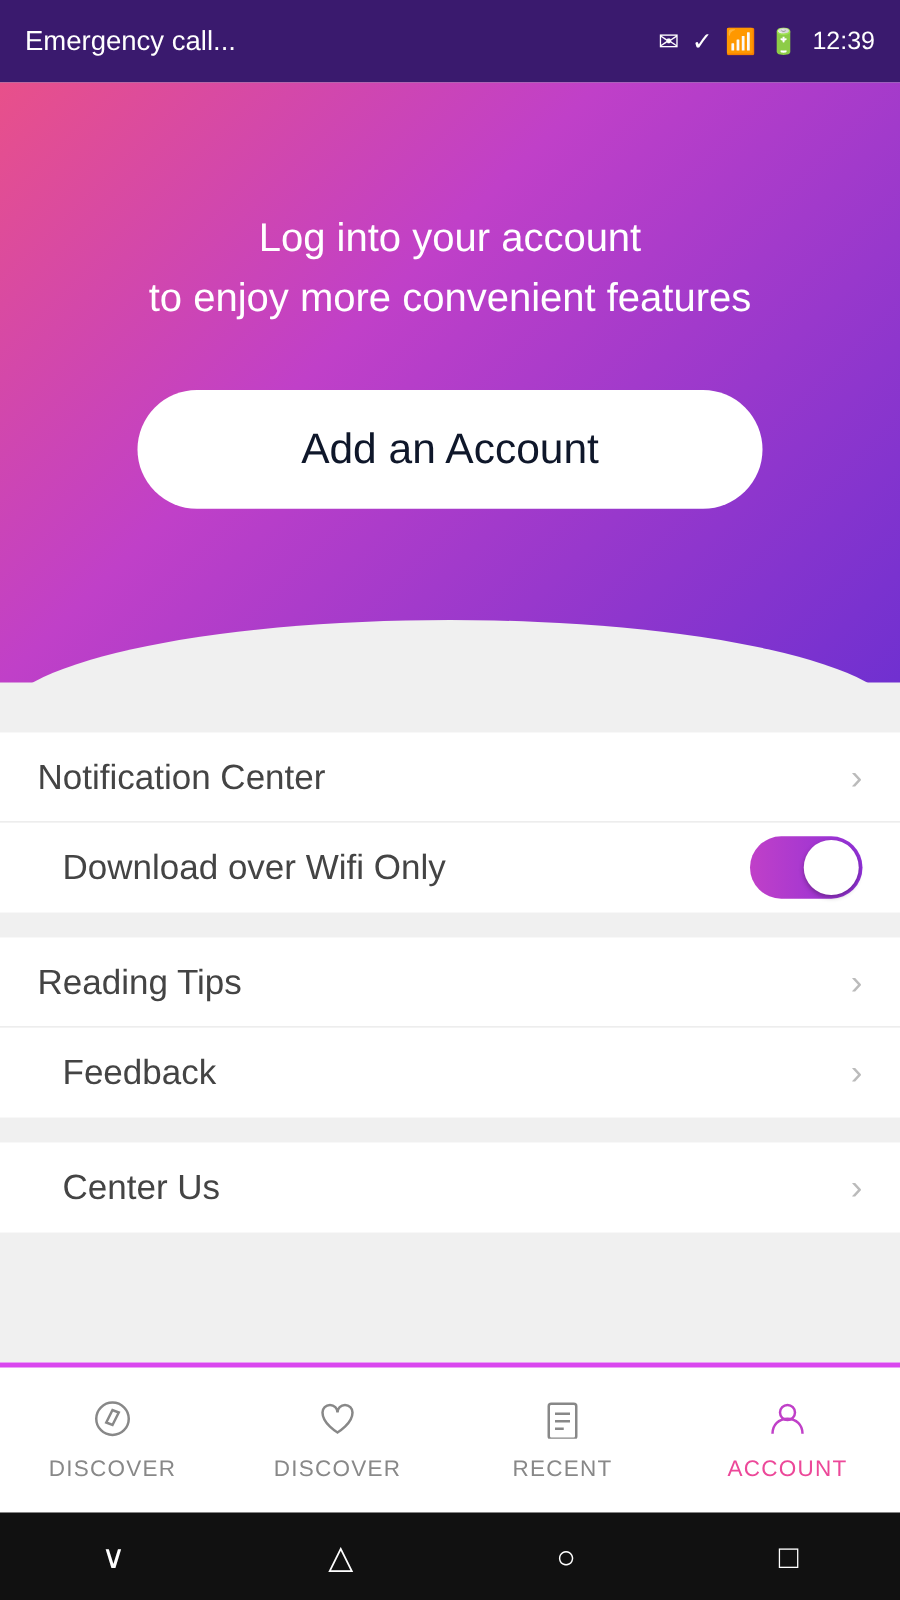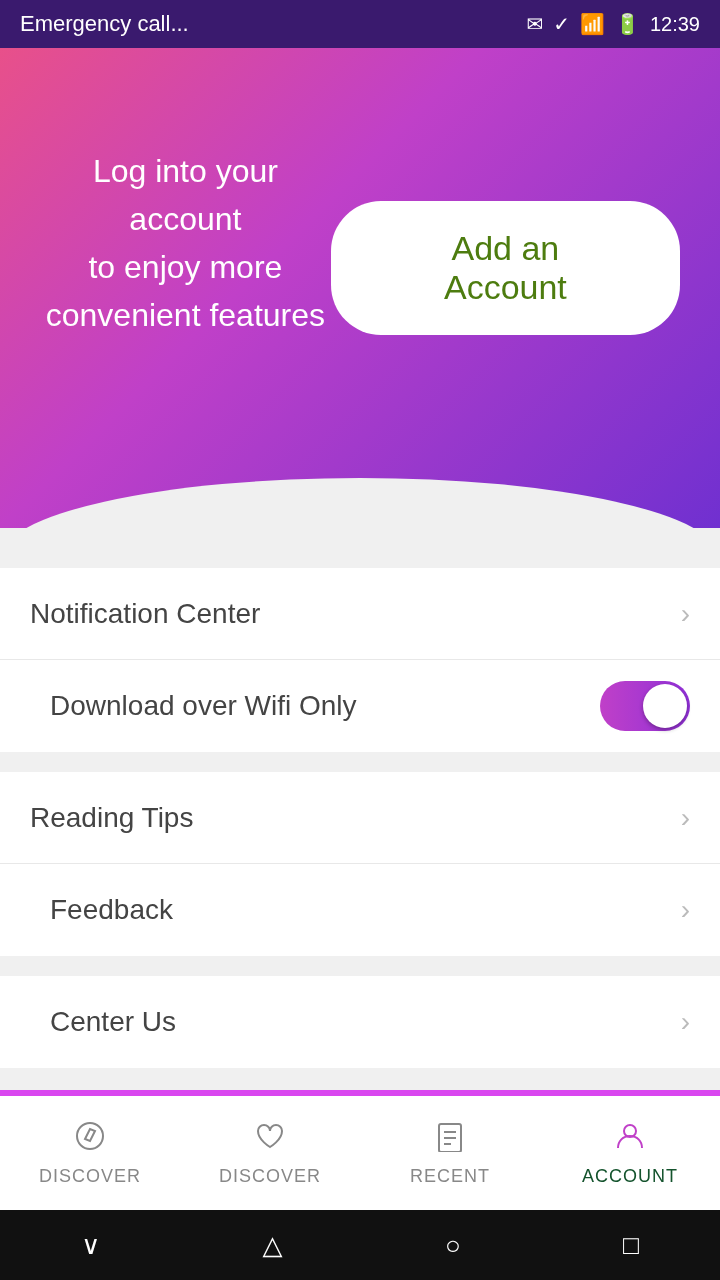--- a/index.html
+++ b/index.html
@@ -13,21 +13,21 @@
       display: flex;
       flex-direction: column;
     }
 
     
     .status-bar {
       background: #3a1a6e;
       color: white;
       font-size: 22px;
       padding: 0 20px;
-      height: 48px;
+      height: 66px;
       display: flex;
       align-items: center;
       justify-content: space-between;
       flex-shrink: 0;
     }
     .status-bar-left {
       font-size: 22px;
       font-weight: 400;
     }
     .status-bar-right {
@@ -38,21 +38,21 @@
     }
     .status-icon {
       font-size: 20px;
     }
 
     
     .hero {
       background: linear-gradient(135deg, #e8508a 0%, #c040c8 40%, #7030d0 100%);
       flex-shrink: 0;
       display: flex;
-      flex-direction: row;
+      flex-direction: column;
       align-items: center;
       justify-content: center;
       padding: 60px 40px 100px;
       position: relative;
       min-height: 480px;
     }
     .hero::after {
       content: '';
       position: absolute;
       bottom: -30px;
@@ -74,21 +74,21 @@
       line-height: 1.5;
     }
 
     .add-account-btn {
       background: white;
       border: none;
       border-radius: 50px;
       padding: 28px 60px;
       width: 500px;
       font-size: 34px;
-      color: #4d7c0f;
+      color: #0f172a;
       cursor: pointer;
       font-weight: 400;
       z-index: 1;
     }
 
     
     .settings-section {
       flex: 1;
       background: #f0f0f0;
       padding-top: 40px;
@@ -98,21 +98,21 @@
     .settings-group {
       background: white;
       margin-bottom: 20px;
     }
 
     .settings-item {
       display: flex;
       align-items: center;
       justify-content: space-between;
       padding: 0 30px;
-      height: 92px;
+      height: 72px;
       border-bottom: 1px solid #e8e8e8;
       cursor: pointer;
     }
     .settings-item:last-child {
       border-bottom: none;
       margin-left: 20px;
     }
     .settings-item-label {
       font-size: 28px;
       color: #444;
@@ -146,21 +146,21 @@
       box-shadow: 0 2px 4px rgba(0,0,0,0.3);
     }
 
     
     .bottom-nav {
       background: white;
       height: 120px;
       display: flex;
       align-items: center;
       justify-content: space-around;
-      border-top: 6px solid #d946ef;
+      border-top: 4px solid #d946ef;
       flex-shrink: 0;
     }
     .nav-item {
       display: flex;
       flex-direction: column;
       align-items: center;
       justify-content: center;
       gap: 6px;
       cursor: pointer;
       flex: 1;
@@ -172,21 +172,21 @@
     .nav-icon.active {
       color: #c040c8;
     }
     .nav-label {
       font-size: 18px;
       color: #888;
       letter-spacing: 1px;
       font-weight: 500;
     }
     .nav-label.active {
-      color: #14532d;
+      color: #ec4899;
     }
 
     
     .system-nav {
       background: #111;
       height: 70px;
       display: flex;
       align-items: center;
       justify-content: space-around;
       flex-shrink: 0;

